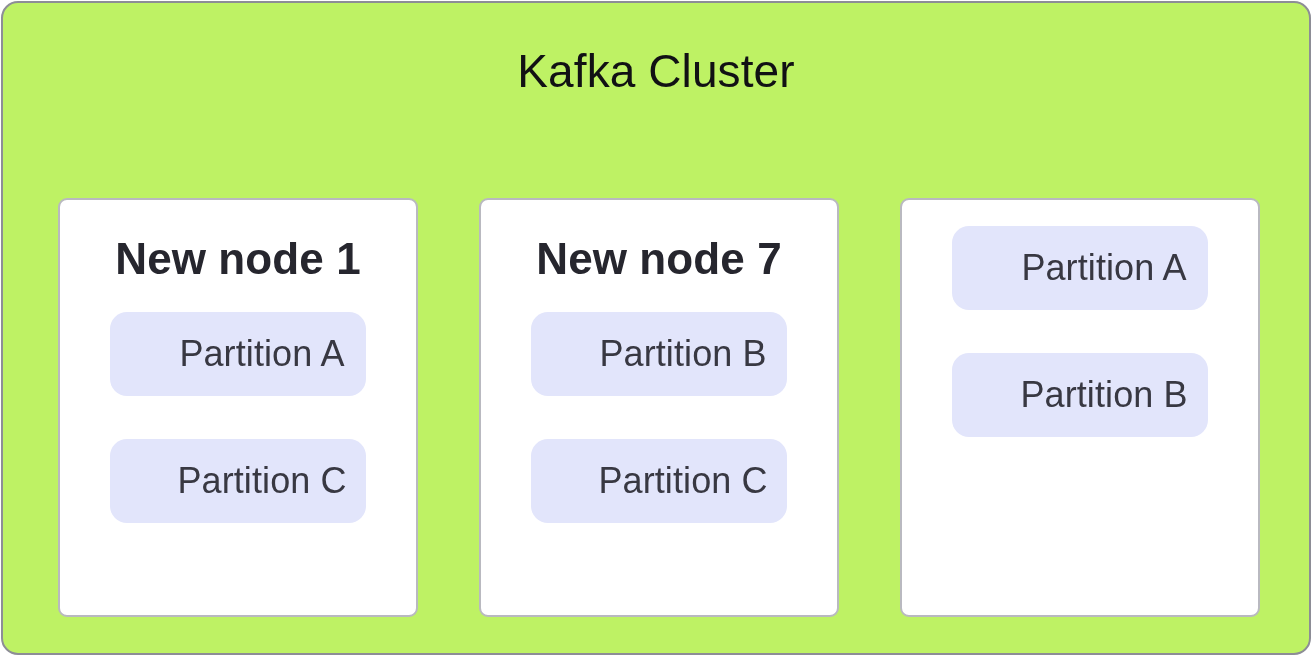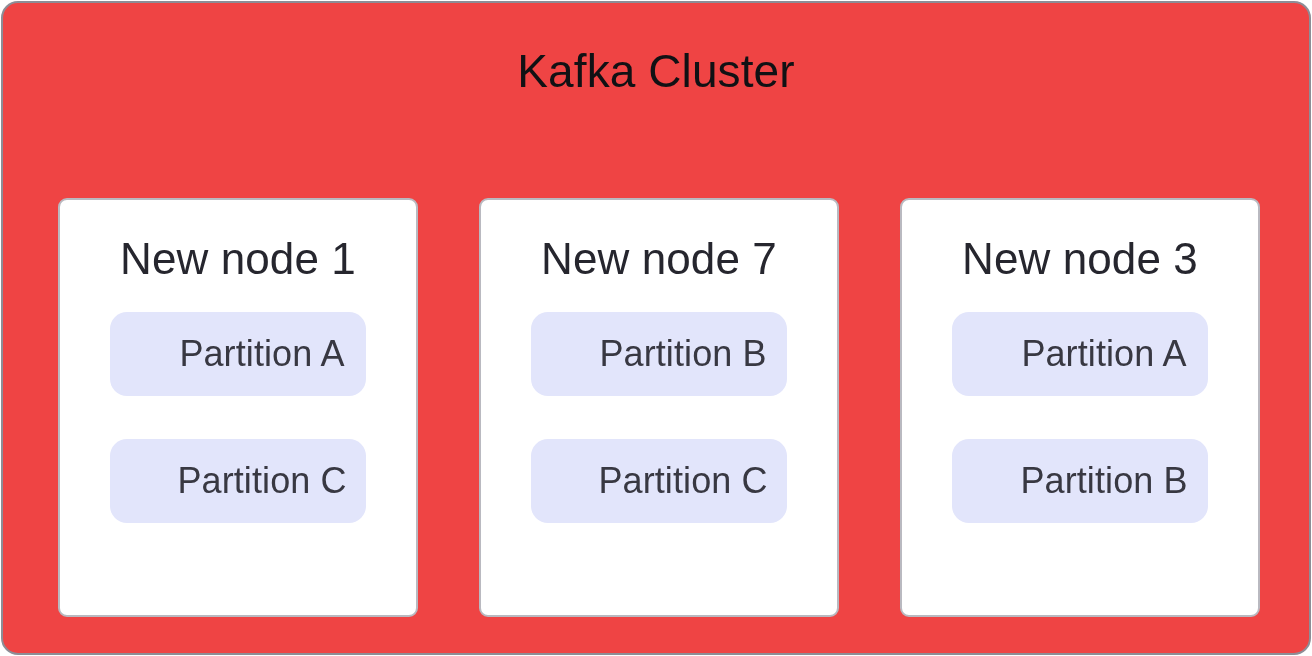--- a/index.html
+++ b/index.html
@@ -24,21 +24,21 @@
   }
 
   
   .cluster {
     position: absolute;
     left: 1px;
     top: 1px;
     width: 1310px;
     height: 654px;
     box-sizing: border-box;
-    background: #ef4444;
+    background: #bef264;
     border: 2px solid #8d8d96;
     border-radius: 17px;
   }
 
   .cluster-title {
     position: absolute;
     left: 0;
     top: 40px;
     width: 100%;
     text-align: center;
@@ -75,21 +75,21 @@
     flex-direction: column;
     align-items: center;
   }
 
   .node-title {
     width: 100%;
     text-align: center;
     margin-top: 32px;
     font-size: 44px;
     line-height: 54px;
-    font-weight: 400;
+    font-weight: 700;
     color: #26262e;
     letter-spacing: 0.1px;
     white-space: nowrap;
   }
 
   .partitions {
     margin-top: 26px;
     display: flex;
     flex-direction: column;
     align-items: center;
@@ -135,21 +135,20 @@
 
       <div class="node-card">
         <div class="node-title">New node 7</div>
         <div class="partitions">
           <div class="partition-pill">Partition B</div>
           <div class="partition-pill">Partition C</div>
         </div>
       </div>
 
       <div class="node-card">
-        <div class="node-title">New node 3</div>
         <div class="partitions">
           <div class="partition-pill">Partition A</div>
           <div class="partition-pill">Partition B</div>
         </div>
       </div>
 
     </div>
   </div>
 </div>
 

